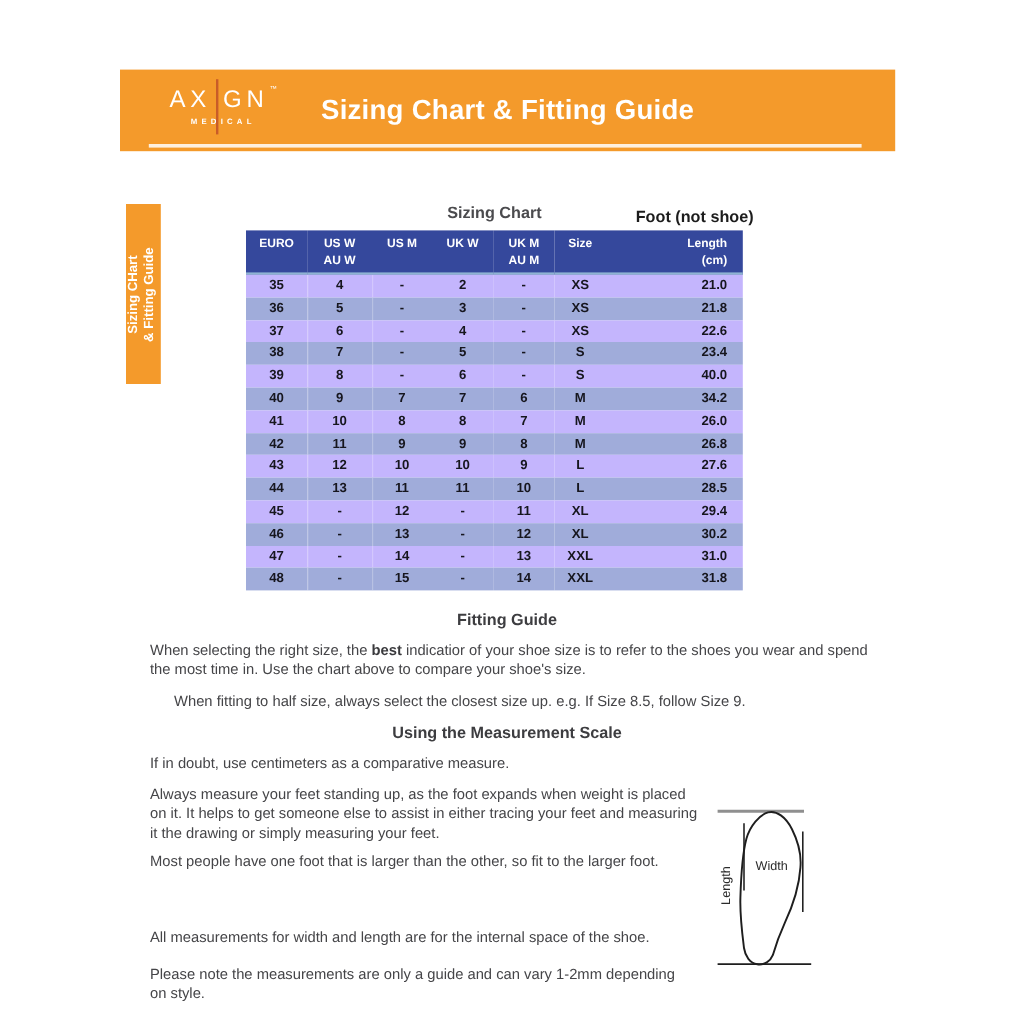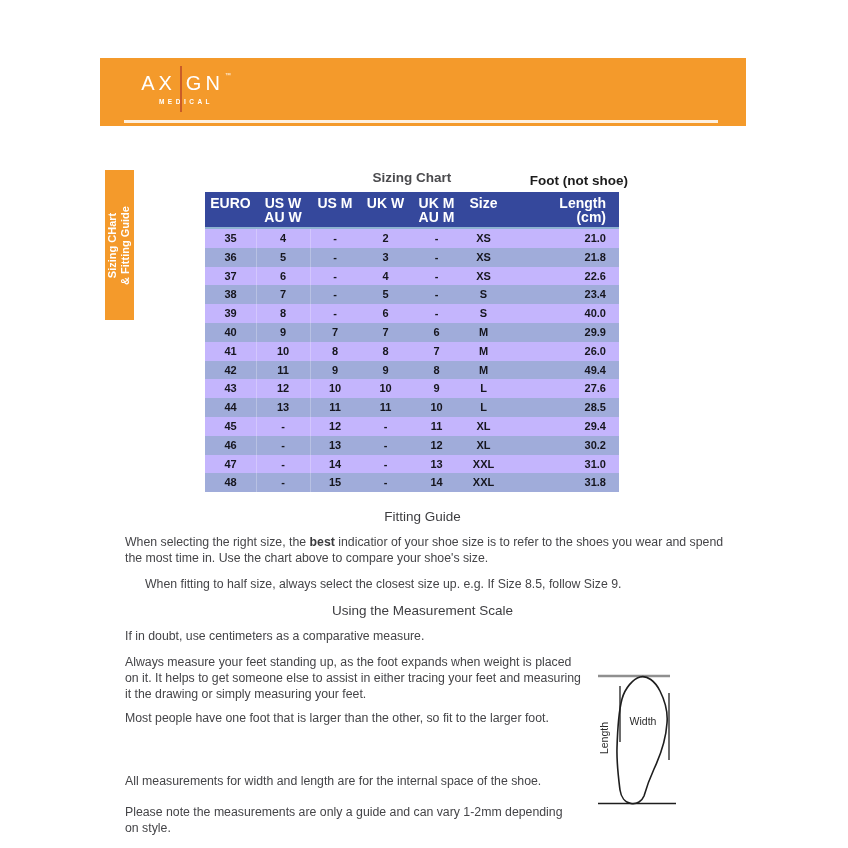--- a/index.html
+++ b/index.html
@@ -25,32 +25,32 @@
 
   
   .side-tab { left:105px; top:170px; width:29px; height:150px; background:#F49A2B; }
   .side-tab-text { left:44.5px; top:230.5px; width:150px; height:29px; transform:rotate(-90deg);
     text-align:center; color:#ffffff; font-weight:700; font-size:11px; line-height:13px; }
 
   
   .chart-title { left:205px; width:414px; top:170px; text-align:center; font-weight:700; font-size:13.5px; color:#4B4B4E; }
   .foot-label { left:495px; width:133px; top:173px; text-align:right; font-weight:700; font-size:13.5px; color:#1c1c1c; }
   #sizing-table { left:205px; top:192px; display:grid; grid-template-columns:51px 54px 50px 51px 51px 43px 114px; }
-  .th { background:#35489C; color:#ffffff; font-weight:700; font-size:14px; line-height:13.5px;
+  .th { background:#35489C; color:#ffffff; font-weight:700; font-size:10px; line-height:13.5px;
         height:37px; box-sizing:border-box; padding-top:5px; text-align:center; white-space:pre-line;
         border-bottom:2px solid #8FB3D2; }
   .th.c6 { text-align:right; padding-right:13px; }
   .td { height:18.8px; line-height:18.8px; font-size:11px; font-weight:700; color:#16161e; text-align:center; box-sizing:border-box; }
   .td.c6 { text-align:right; padding-right:13px; }
   .td.c1, .td.c2 { box-shadow:inset 1px 0 0 rgba(255,255,255,0.25); }
   .r0 { background:#c4b5fd; }
   .r1 { background:#A0ACDA; }
 
   
-  .sec-title { left:125px; width:595px; text-align:center; font-weight:400; font-size:13.5px; color:#3D3D40; }
+  .sec-title { left:125px; width:595px; text-align:center; font-weight:700; font-size:13.5px; color:#3D3D40; }
   .body-p { left:125px; font-size:12.3px; line-height:15.9px; color:#454548; white-space:pre-line; margin:0; }
   .body-p b { font-weight:700; color:#3a3a3d; }
   #fg-title { top:509px; }
   #fg-p1 { top:535px; width:690px; }
   #fg-p2 { top:577px; width:600px;margin-left:20px; }
   #ms-title { top:603px; }
   #ms-p1 { top:629px; width:560px; }
   #ms-p2 { top:655px; width:560px; }
   #ms-p3 { top:711px; width:560px; }
   #ms-p4 { top:774px; width:560px; }
@@ -67,20 +67,21 @@
 <div class="abs banner">
   <div class="axign">
     <div class="axign-word">
       <span>AX</span>
       <span class="axign-bar"></span>
       <span>GN</span>
       <span class="axign-tm">™</span>
     </div>
     <div class="axign-sub">MEDICAL</div>
   </div>
+  <div class="banner-title">Sizing Chart &amp; Fitting Guide</div>
   <div class="banner-stripe"></div>
 </div>
 
 <div class="abs side-tab"></div>
 <div class="abs side-tab-text">
   <div>Sizing CHart</div>
   <div>&amp; Fitting Guide</div>
 </div>
 
 <div class="abs chart-title">Sizing Chart</div>
@@ -130,35 +131,35 @@
     <div class="td c3 r0">6</div>
     <div class="td c4 r0">-</div>
     <div class="td c5 r0">S</div>
     <div class="td c6 r0">40.0</div>
     <div class="td c0 r1">40</div>
     <div class="td c1 r1">9</div>
     <div class="td c2 r1">7</div>
     <div class="td c3 r1">7</div>
     <div class="td c4 r1">6</div>
     <div class="td c5 r1">M</div>
-    <div class="td c6 r1">29.9</div>
+    <div class="td c6 r1">34.2</div>
     <div class="td c0 r0">41</div>
     <div class="td c1 r0">10</div>
     <div class="td c2 r0">8</div>
     <div class="td c3 r0">8</div>
     <div class="td c4 r0">7</div>
     <div class="td c5 r0">M</div>
     <div class="td c6 r0">26.0</div>
     <div class="td c0 r1">42</div>
     <div class="td c1 r1">11</div>
     <div class="td c2 r1">9</div>
     <div class="td c3 r1">9</div>
     <div class="td c4 r1">8</div>
     <div class="td c5 r1">M</div>
-    <div class="td c6 r1">49.4</div>
+    <div class="td c6 r1">26.8</div>
     <div class="td c0 r0">43</div>
     <div class="td c1 r0">12</div>
     <div class="td c2 r0">10</div>
     <div class="td c3 r0">10</div>
     <div class="td c4 r0">9</div>
     <div class="td c5 r0">L</div>
     <div class="td c6 r0">27.6</div>
     <div class="td c0 r1">44</div>
     <div class="td c1 r1">13</div>
     <div class="td c2 r1">11</div>

